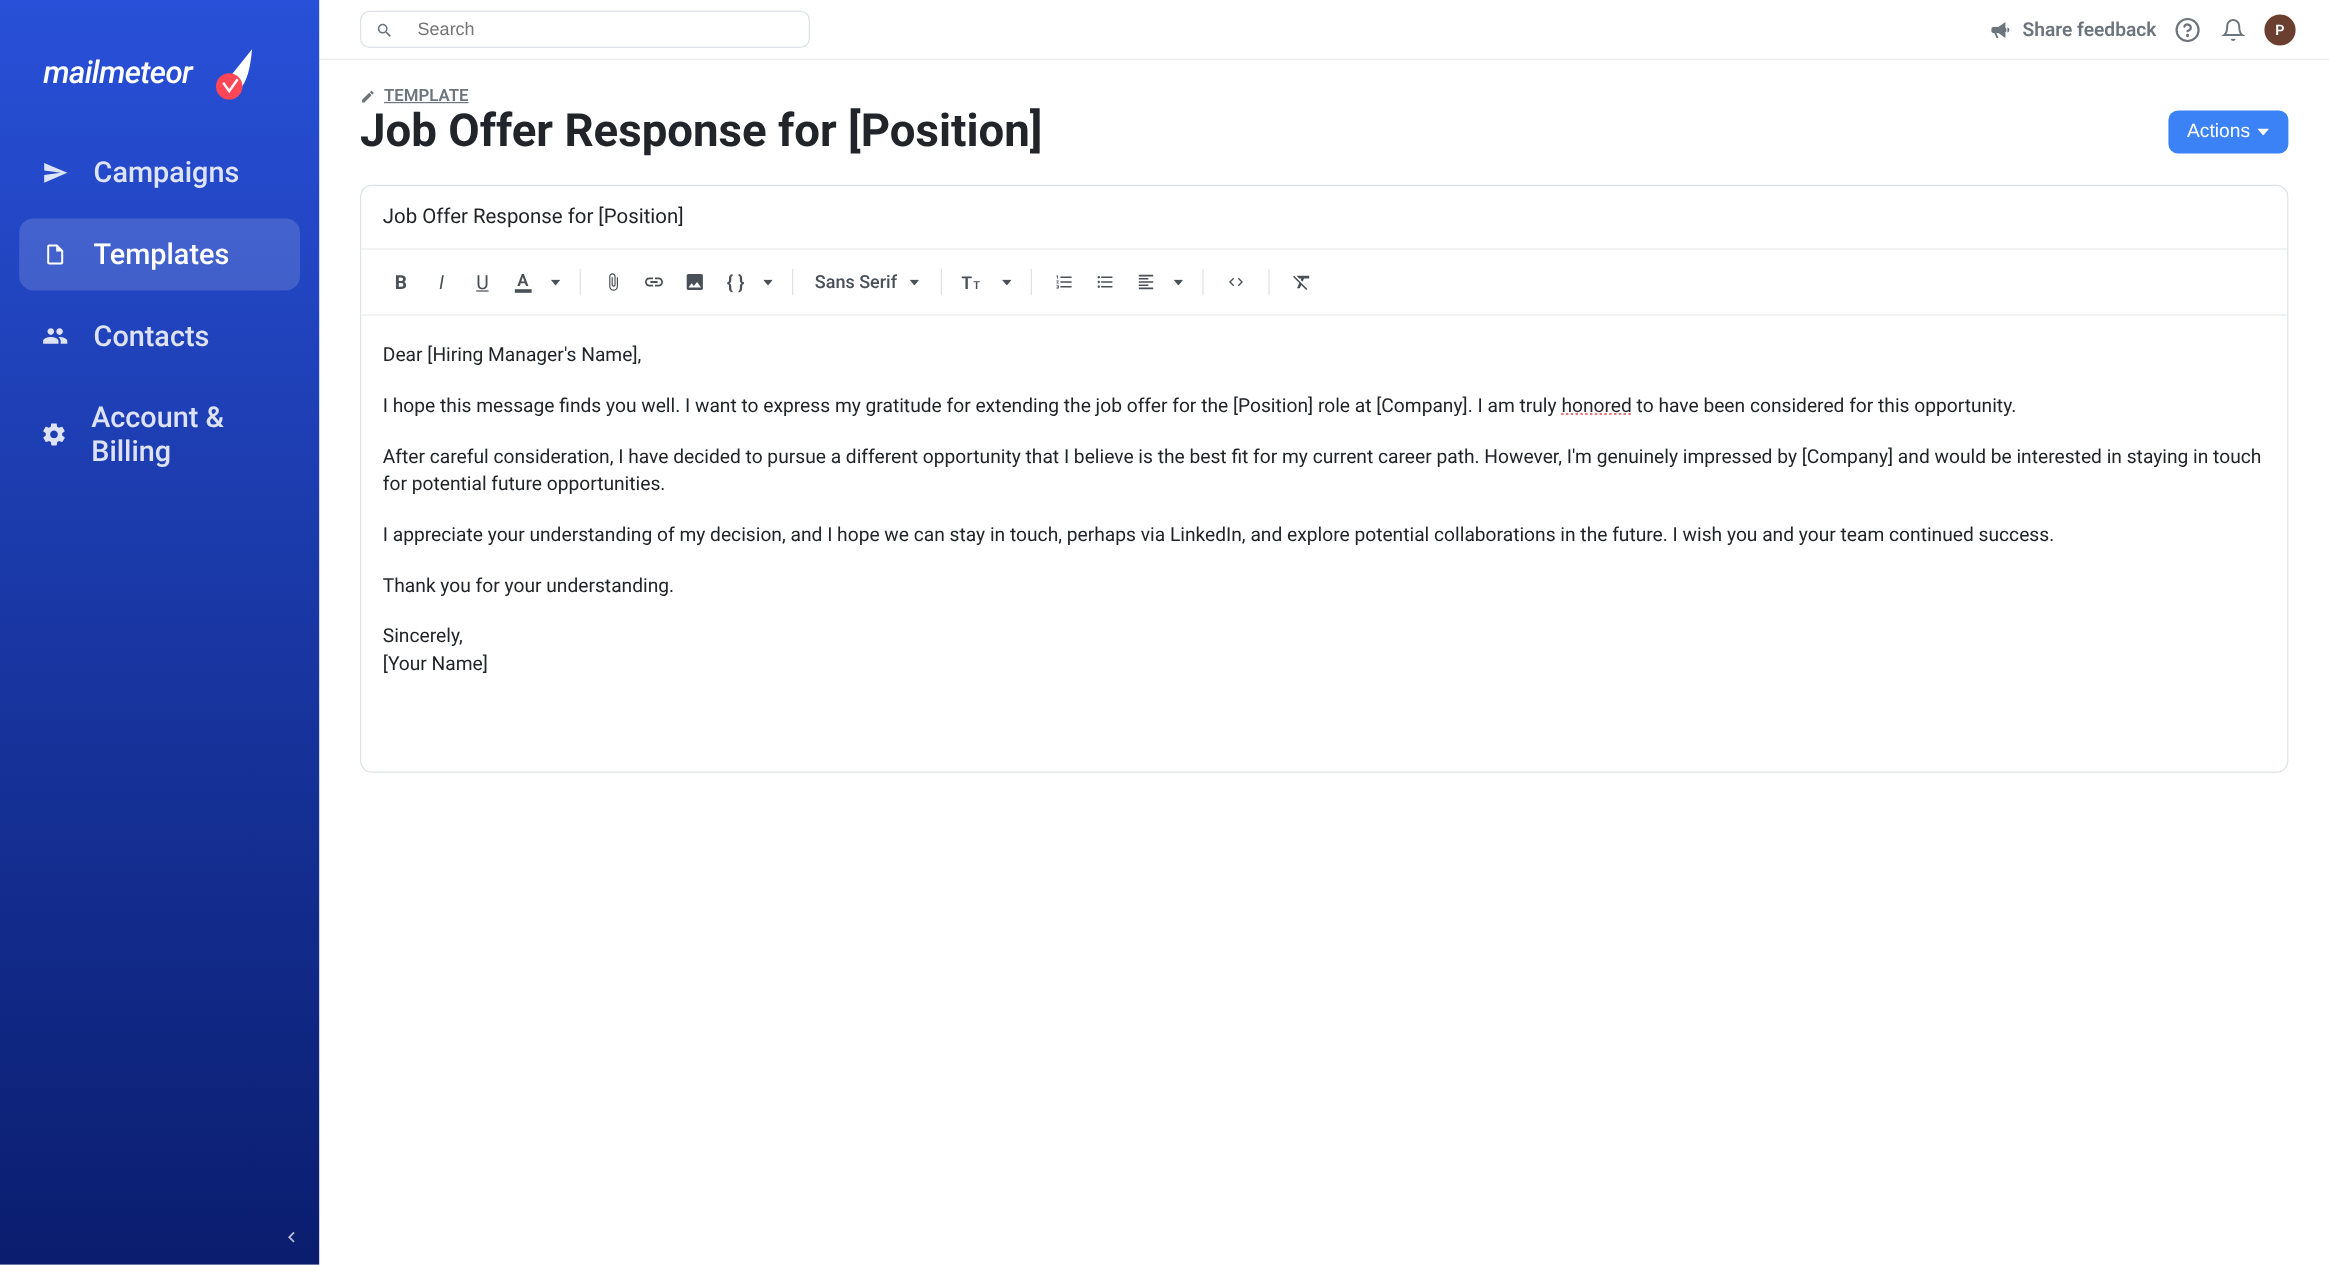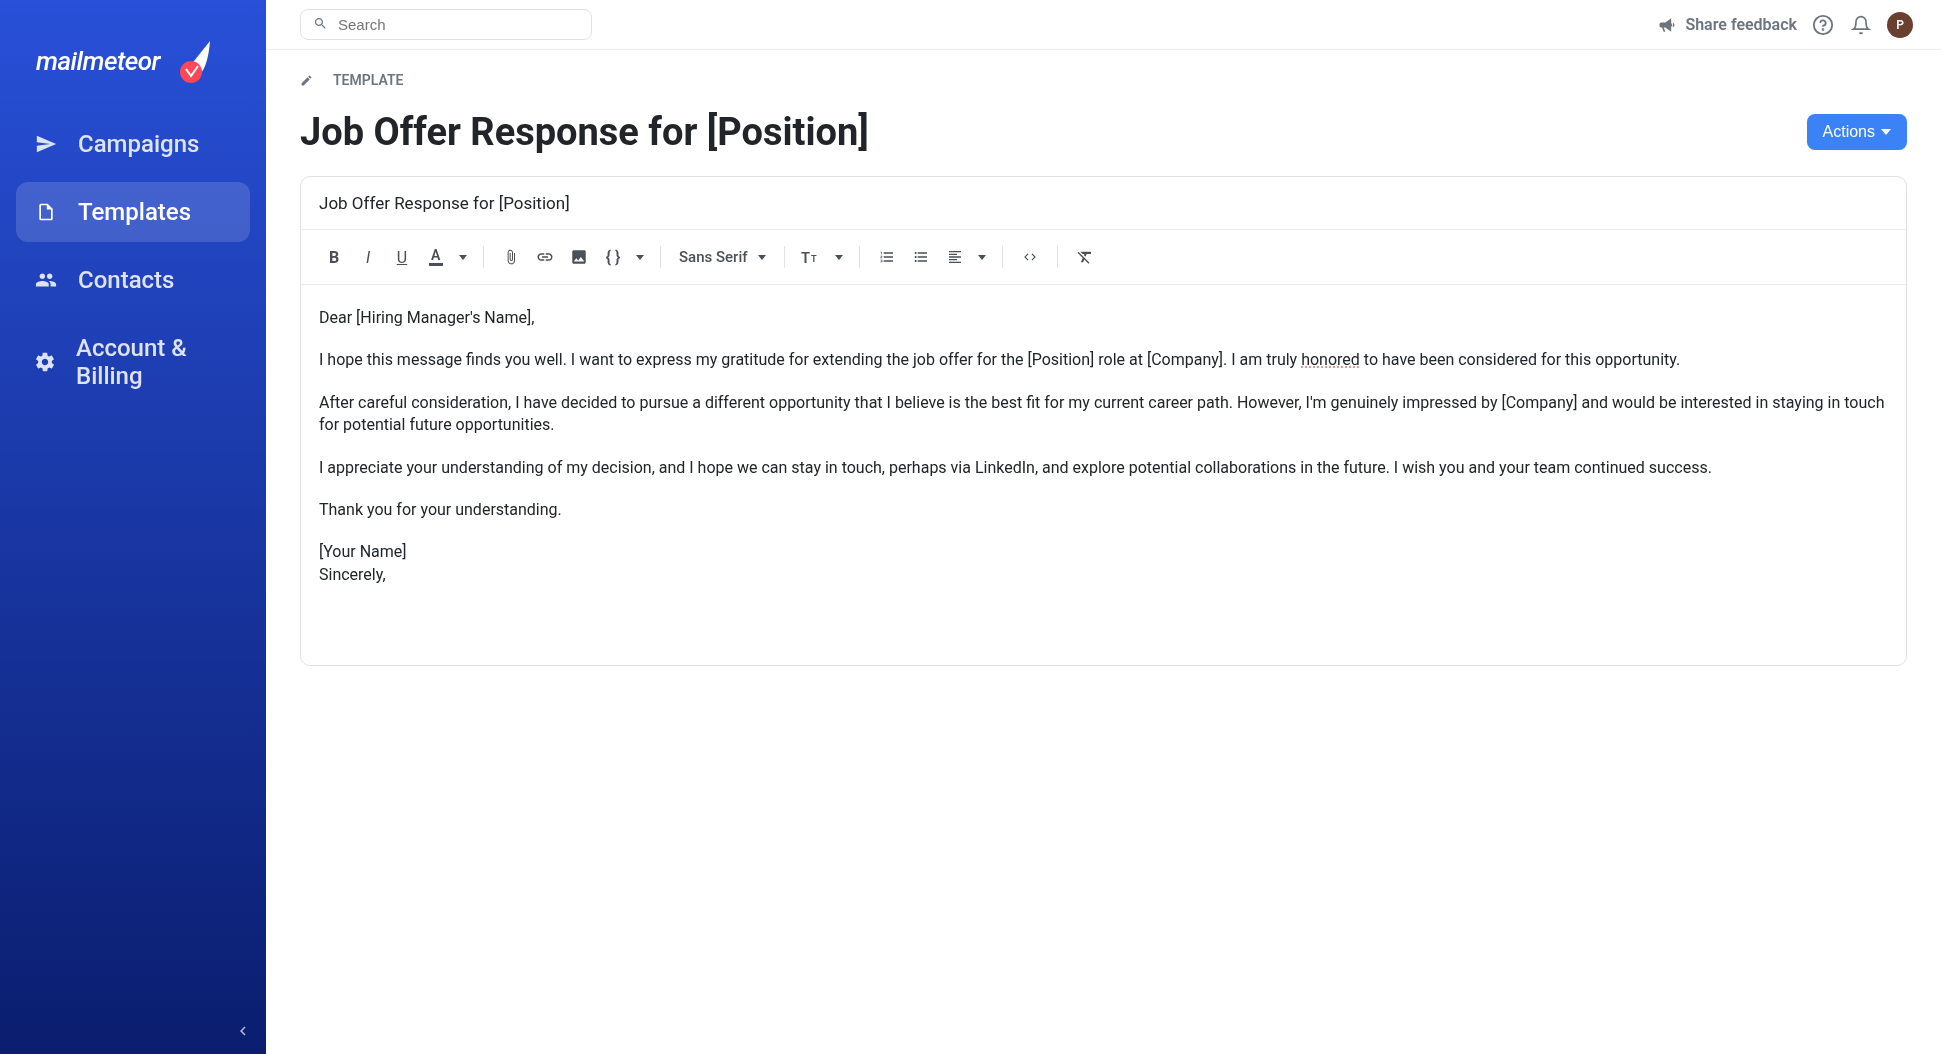--- a/index.html
+++ b/index.html
@@ -16,30 +16,30 @@
 .nav-item { display: flex; align-items: center; gap: 20px; padding: 16px 18px; border-radius: 12px; color: rgba(255,255,255,0.85); font-size: 24px; font-weight: 500; cursor: pointer; }
 .nav-item.active { background: rgba(255,255,255,0.15); color: #fff; }
 .nav-item .ico { width: 24px; height: 24px; display: flex; align-items: center; justify-content: center; }
 .sidebar-collapse { position: absolute; bottom: 14px; right: 14px; color: rgba(255,255,255,0.7); cursor: pointer; }
 
 
 .main { flex: 1; display: flex; flex-direction: column; overflow: hidden; }
 
 
 .topbar { display: flex; align-items: center; padding: 7px 28px 7px 34px; border-bottom: 1px solid #e9ecef; gap: 14px; height: 50px; }
-.search-wrap { display: flex; align-items: flex-start; border: 1px solid #dee2e6; border-radius: 8px; padding: 6px 12px; width: 292px; gap: 10px; }
+.search-wrap { display: flex; align-items: flex-end; border: 1px solid #dee2e6; border-radius: 8px; padding: 6px 12px; width: 375px; gap: 20px; }
 .search-wrap input { border: none; outline: none; font-size: 15px; flex: 1; background: transparent; }
 .topbar-spacer { flex: 1; }
 .feedback { display: flex; align-items: center; gap: 8px; color: #6c757d; font-size: 16px; font-weight: 600; cursor: pointer; }
 .icon-btn { width: 24px; height: 24px; color: #6c757d; cursor: pointer; display: flex; align-items: center; justify-content: center; }
 .avatar { width: 26px; height: 26px; border-radius: 50%; background: #6b3f2f; color: #fff; display: flex; align-items: center; justify-content: center; font-size: 12px; font-weight: 600; cursor: pointer; }
 
 
 .content { flex: 1; padding: 22px 34px; overflow-y: auto; background: #fff; }
-.crumb { display: flex; align-items: center; gap: 20px; color: #6c757d; font-size: 14px; font-weight: 600; margin-bottom: 22px; }
+.crumb { display: flex; align-items: center; gap: 7px; color: #6c757d; font-size: 14px; font-weight: 600; margin-bottom: 0; text-decoration: underline; }
 .header-row { display: flex; align-items: center; justify-content: space-between; margin-bottom: 22px; }
 .page-title { font-size: 38px; font-weight: 700; color: #212529; }
 .actions-btn { background: #3b82f6; color: #ffffff; border: none; padding: 9px 16px; border-radius: 8px; font-size: 16px; font-weight: 500; cursor: pointer; display: flex; align-items: center; gap: 6px; }
 
 
 .editor-card { border: 1px solid #dee2e6; border-radius: 10px; background: #fff; overflow: hidden; }
 .subject-row { padding: 16px 18px; border-bottom: 1px solid #e9ecef; font-size: 17px; color: #212529; }
 .toolbar { display: flex; align-items: center; padding: 12px 18px; border-bottom: 1px solid #e9ecef; gap: 4px; flex-wrap: wrap; }
 .tb-btn { width: 30px; height: 30px; display: flex; align-items: center; justify-content: center; color: #495057; cursor: pointer; border-radius: 4px; font-size: 16px; }
 .tb-sep { width: 1px; height: 22px; background: #dee2e6; margin: 0 8px; }
@@ -270,20 +270,20 @@
               </svg>
           </div>
         </div>
 
         <div class="editor-body">
           <p>Dear [Hiring Manager's Name],</p>
           <p><span>I hope this message finds you well. I want to express my gratitude for extending the job offer for the [Position] role at [Company]. I am truly </span><span class="underline-wave">honored</span><span> to have been considered for this opportunity.</span></p>
           <p>After careful consideration, I have decided to pursue a different opportunity that I believe is the best fit for my current career path. However, I'm genuinely impressed by [Company] and would be interested in staying in touch for potential future opportunities.</p>
           <p>I appreciate your understanding of my decision, and I hope we can stay in touch, perhaps via LinkedIn, and explore potential collaborations in the future. I wish you and your team continued success.</p>
           <p>Thank you for your understanding.</p>
+          <p class="tight">Sincerely,</p>
           <p class="tight">[Your Name]</p>
-          <p class="tight">Sincerely,</p>
         </div>
       </div>
 
     </div>
   </div>
 </div>
 
 </body></html>

